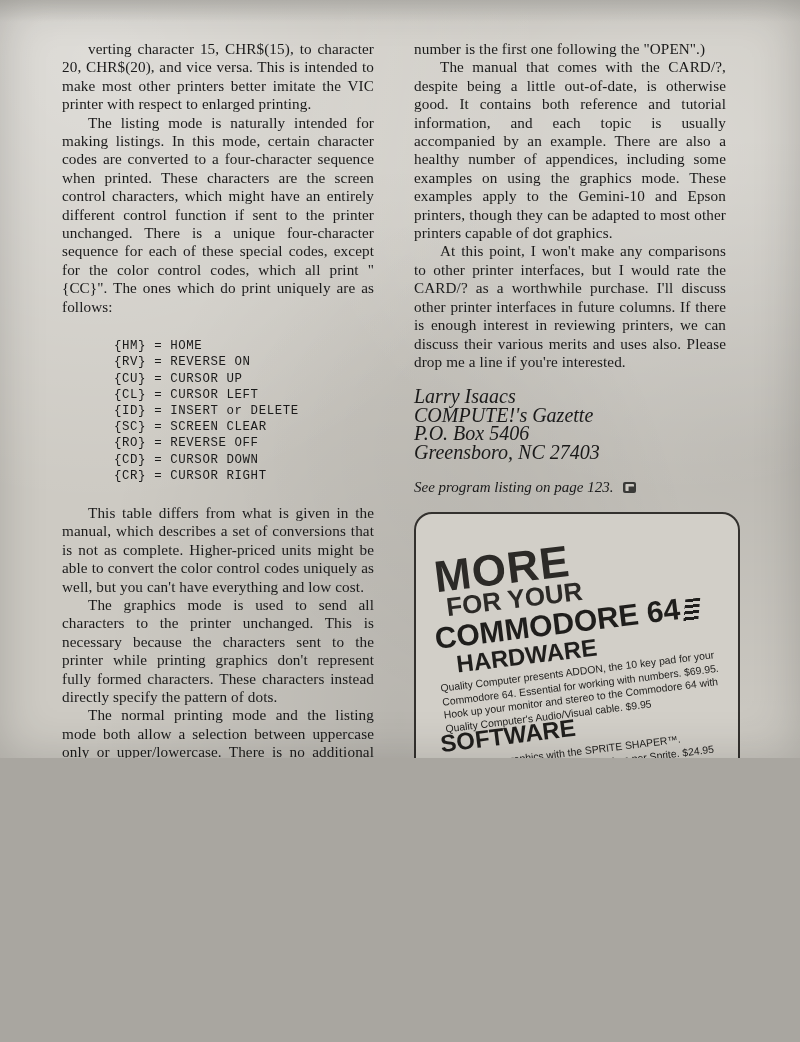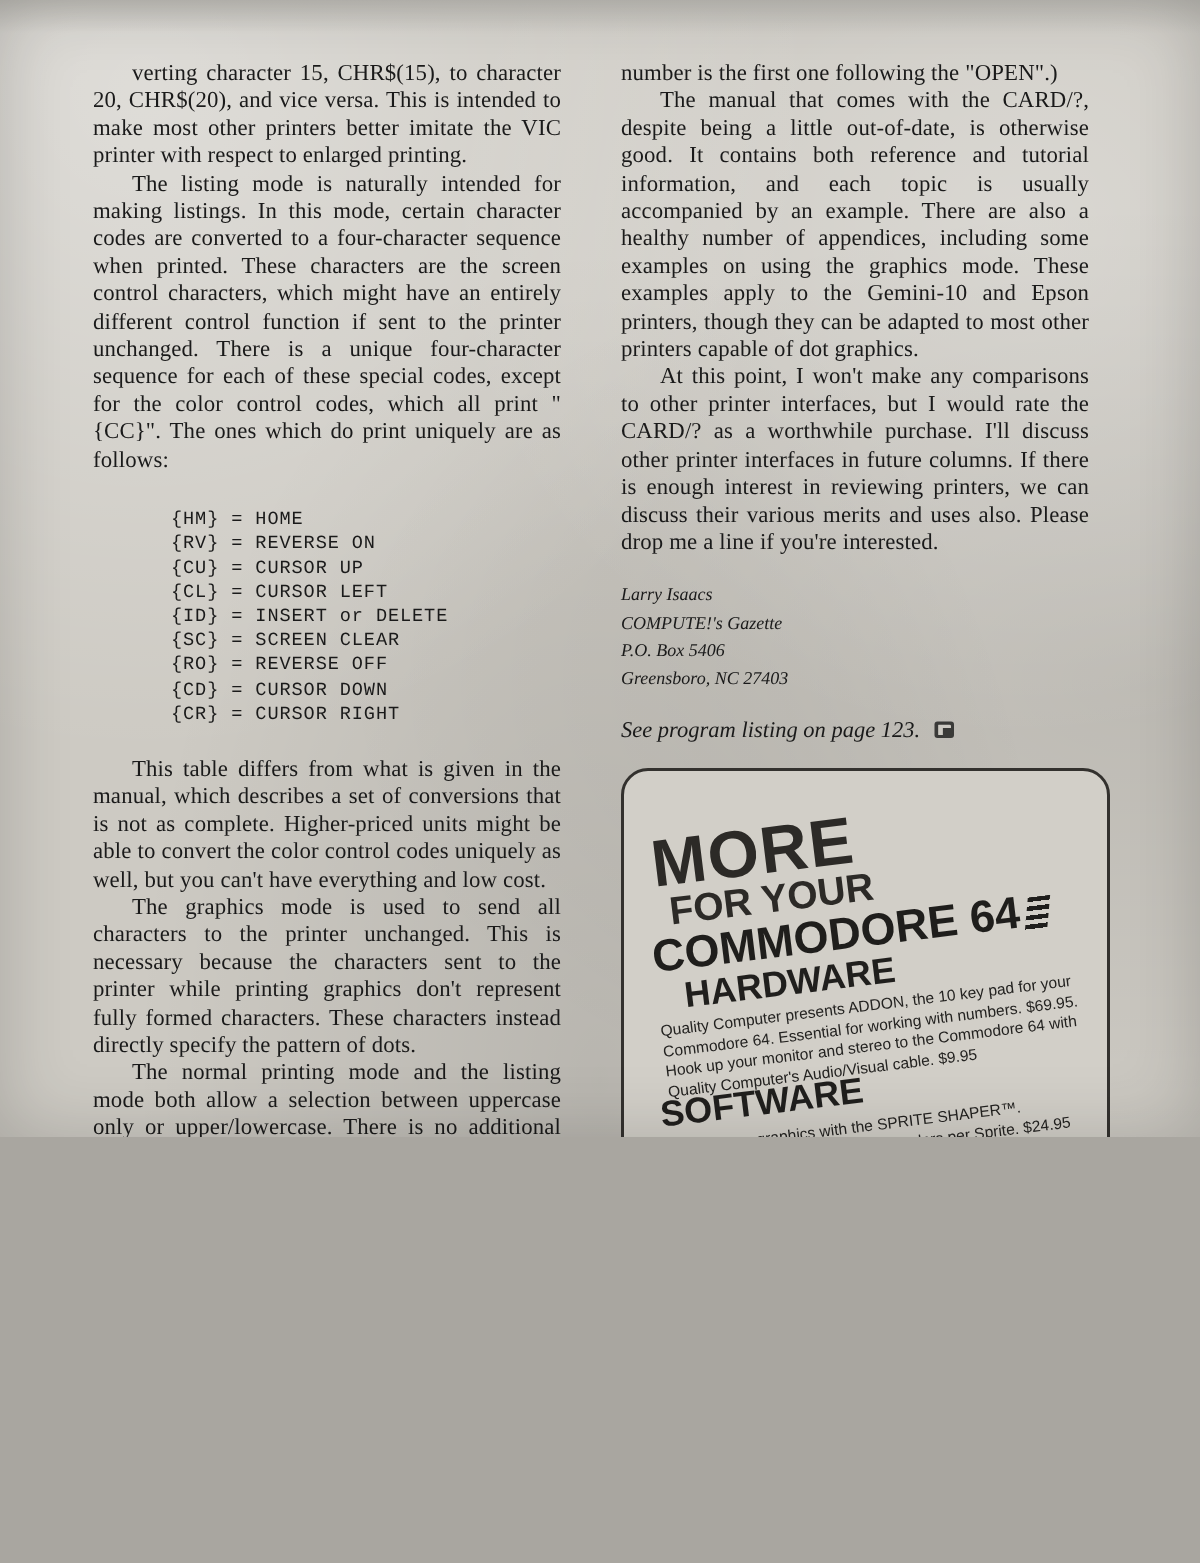--- a/index.html
+++ b/index.html
@@ -76,21 +76,21 @@
     font-family: "Liberation Mono", monospace;
     font-size: 12.4px;
     line-height: 16.2px;
     letter-spacing: 0.6px;
     white-space: pre;
   }
 
   .sig {
     margin-top: 16px;
     font-style: italic;
-    font-size: 12px;
+    font-size: 20px;
     line-height: 18.4px;
     text-indent: 0;
   }
   .listing-note {
     margin-top: 18px;
     font-style: italic;
     font-size: 15px;
     text-indent: 0;
   }
   .endmark {

